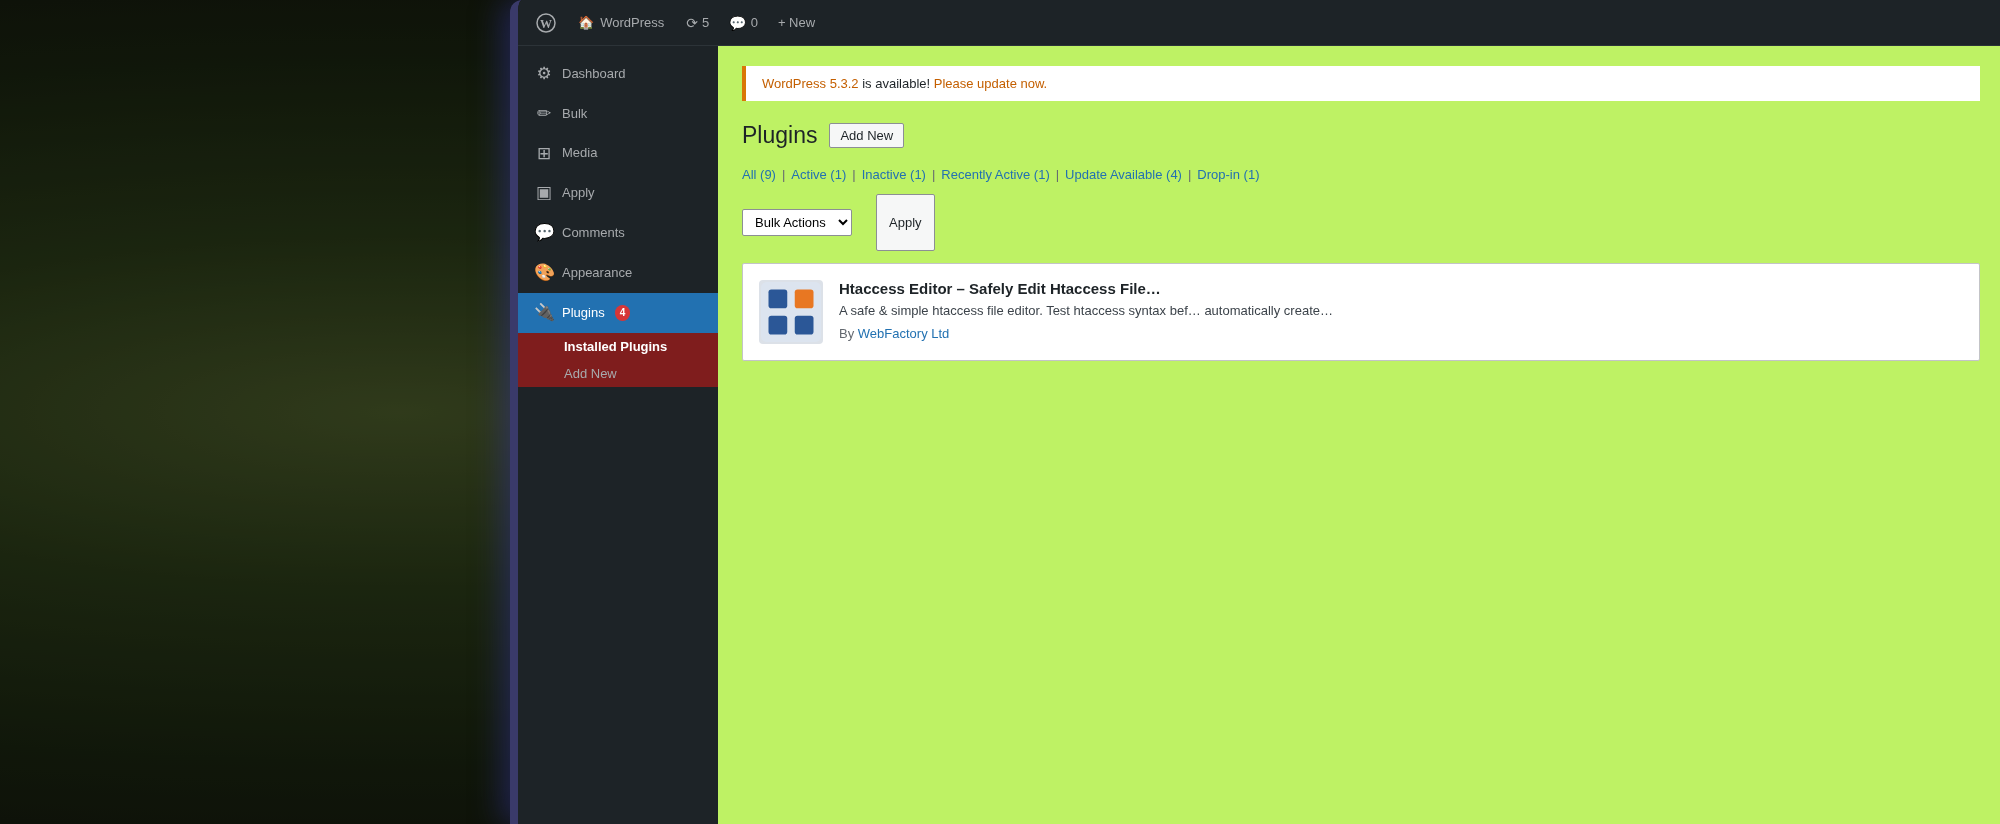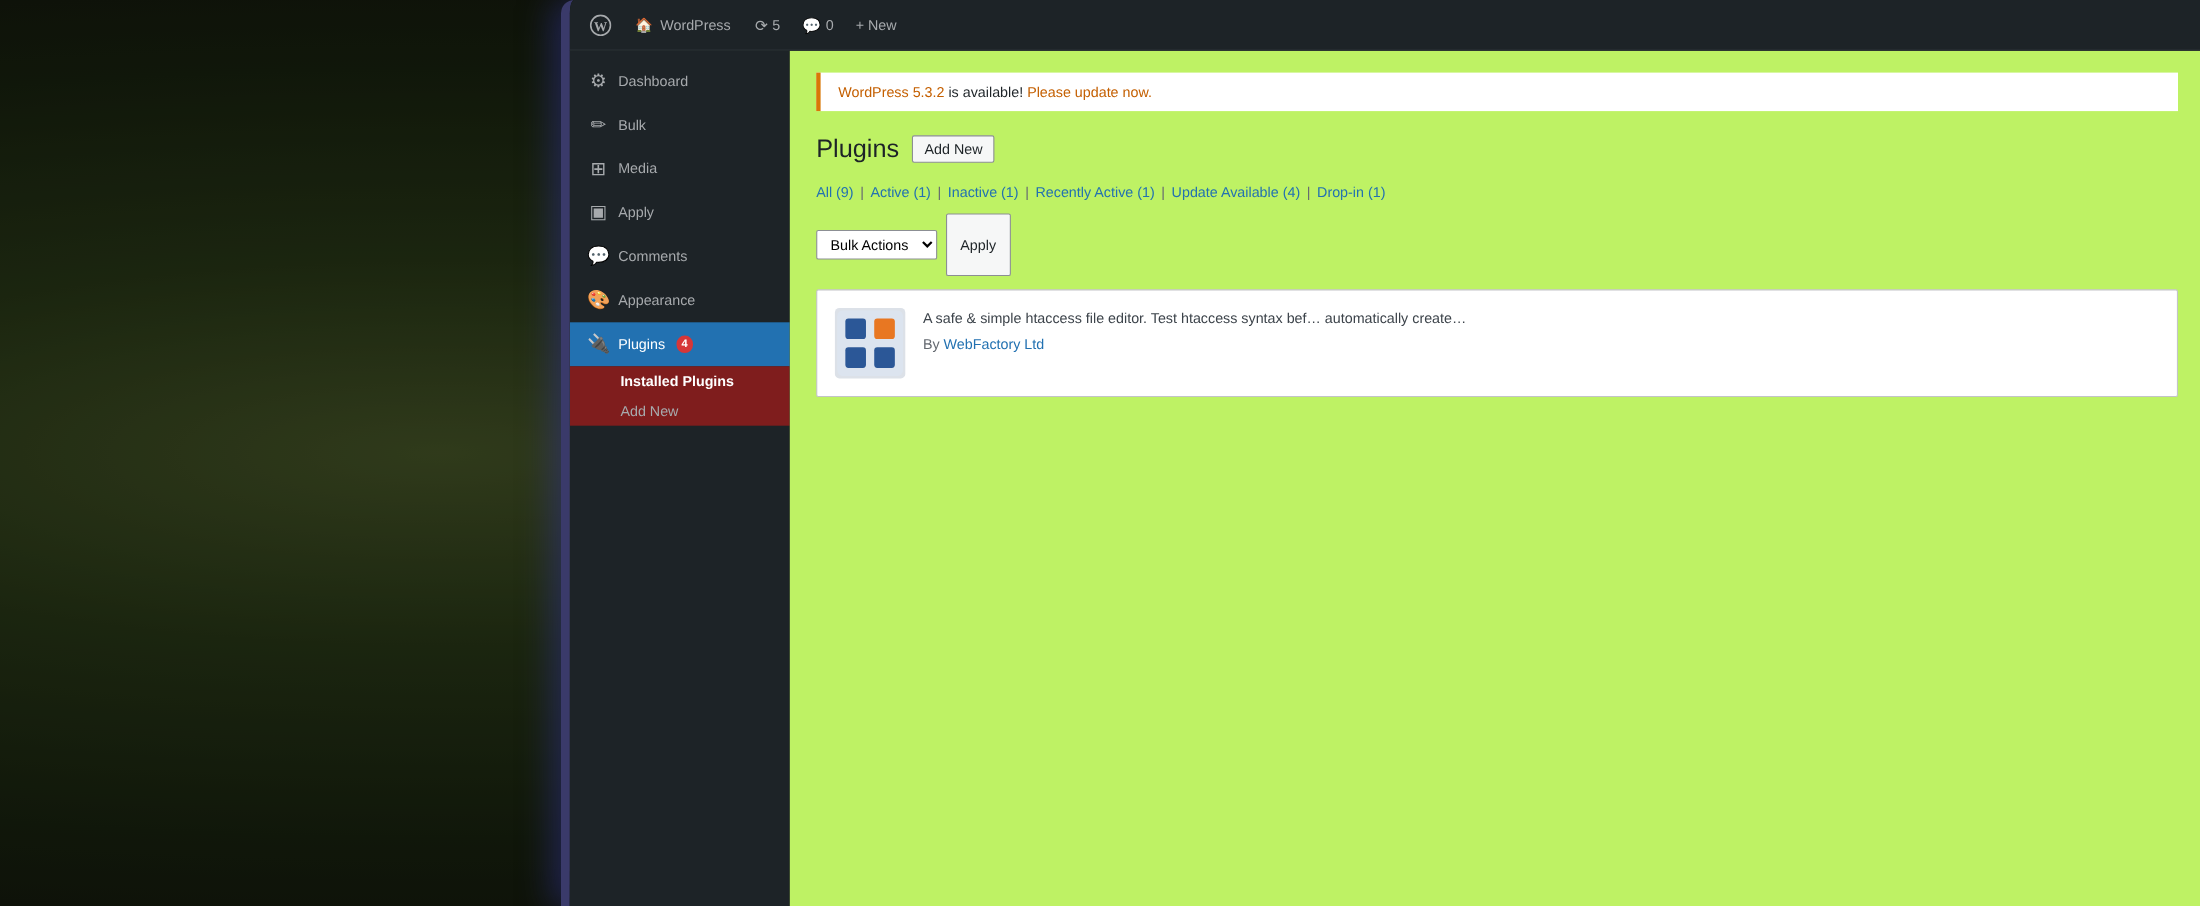--- a/index.html
+++ b/index.html
@@ -224,21 +224,21 @@
     .filter-bar a {
       color: #2271b1;
       text-decoration: none;
     }
     .filter-bar .sep { color: #646970; margin: 0 2px; }
 
     
     .bulk-actions-row {
       display: flex;
       align-items: center;
-      gap: 8px;
+      gap: 24px;
       margin-bottom: 12px;
     }
     .bulk-select {
       padding: 4px 8px;
       font-size: 13px;
       border: 1px solid #8c8f94;
       border-radius: 2px;
       background: #fff;
       cursor: pointer;
     }
@@ -435,20 +435,21 @@
             <rect width="64" height="64" rx="6" fill="#dce4ef"></rect>
 
             <rect x="8" y="8" width="20" height="20" rx="3" fill="#2b5797"></rect>
             <rect x="8" y="36" width="20" height="20" rx="3" fill="#2b5797"></rect>
             <rect x="36" y="36" width="20" height="20" rx="3" fill="#2b5797"></rect>
 
             <rect x="36" y="8" width="20" height="20" rx="3" fill="#e87722"></rect>
           </svg>
         </div>
         <div class="plugin-info">
+          <div class="plugin-name">Htaccess Editor – Safely Edit Htaccess File…</div>
           <div class="plugin-desc">A safe &amp; simple htaccess file editor. Test htaccess syntax bef… automatically create…</div>
           <div class="plugin-by">
             <span>By</span>
             <a href="#">WebFactory Ltd</a>
           </div>
         </div>
       </div>
 
     </div>
   </div>

